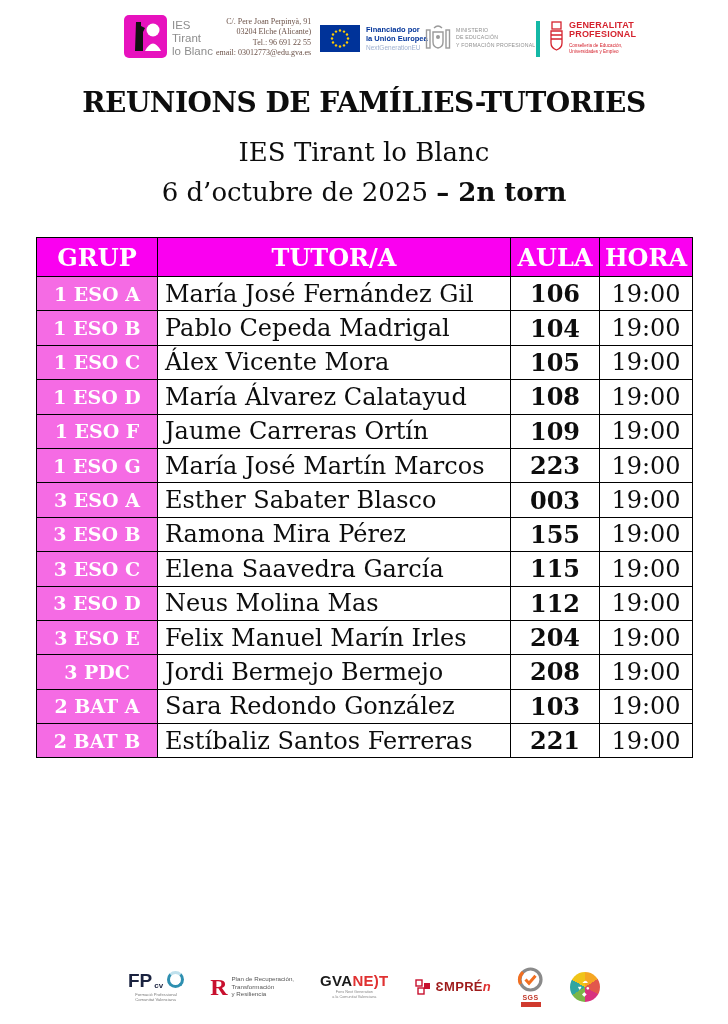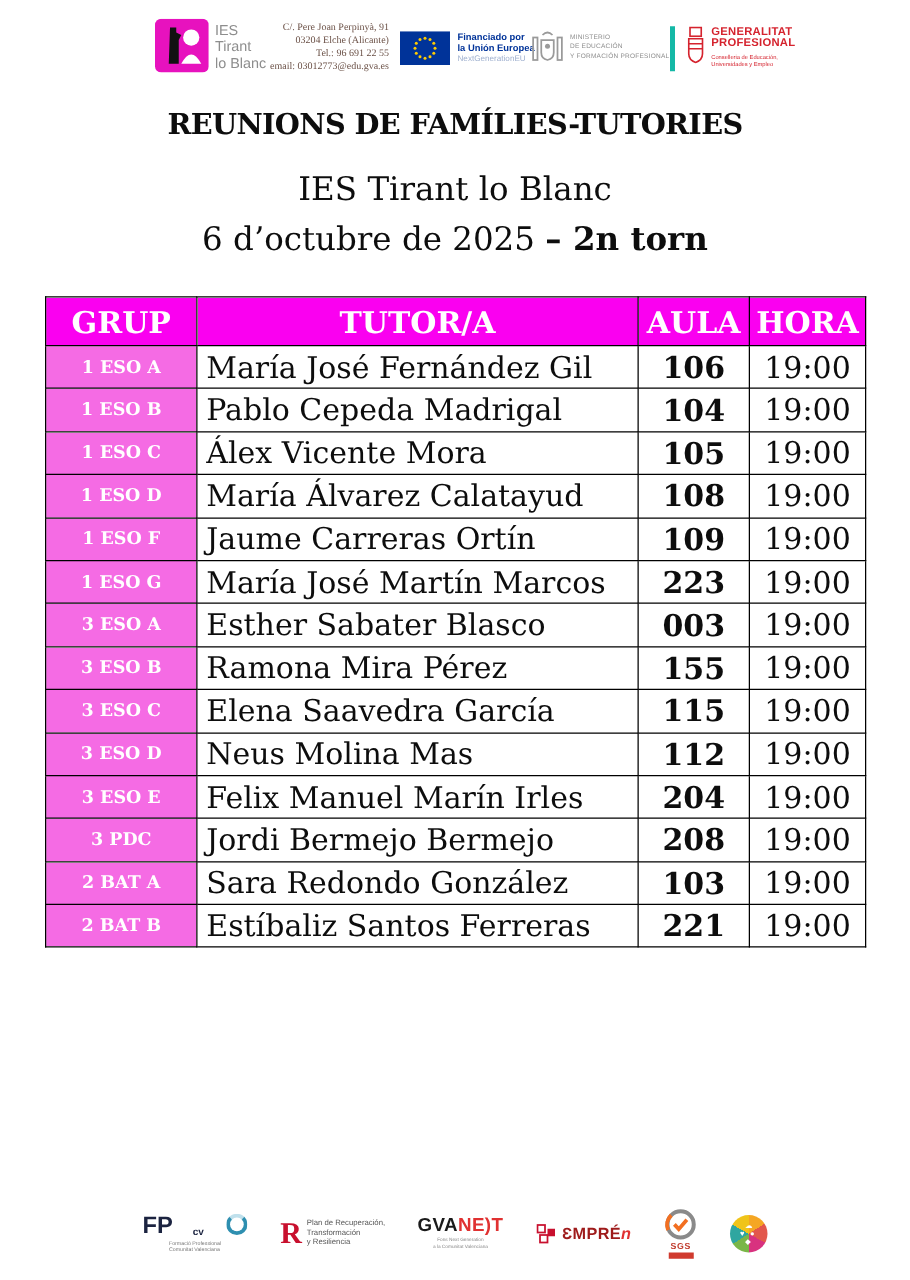--- a/index.html
+++ b/index.html
@@ -56,21 +56,21 @@
   .gva-wrap{left:536px;top:21px;gap:5px;align-items:flex-start;
     border-left:4px solid #14b8a6;padding-left:9px;min-height:36px;}
   .gva-emblem{width:15px;height:30px;flex:0 0 auto;}
   .gva-text{font-family:"Liberation Sans", sans-serif;line-height:1.05;}
   .gva-text .b{font-size:9px;font-weight:bold;color:var(--gva-red);letter-spacing:.2px;white-space:nowrap;}
   .gva-text .c{font-size:4.6px;color:var(--gva-red);margin-top:3px;line-height:1.3;white-space:nowrap;}
 
   
   .title{
     position:absolute;left:0;right:0;top:86px;
-    text-align:center;font-size:23px;font-weight:bold;
+    text-align:center;font-size:28px;font-weight:bold;
     letter-spacing:-.5px;color:var(--ink);
   }
   .school{
     position:absolute;left:0;right:0;top:137px;
     text-align:center;font-size:26px;color:var(--ink);
   }
   .dateline{
     position:absolute;left:0;right:0;top:177px;
     text-align:center;font-size:26px;color:var(--ink);
   }
@@ -91,35 +91,35 @@
   }
   .meetings thead th{
     background:var(--header-bg);
     color:#fff;font-weight:bold;font-size:24px;
     height:39px;text-align:center;vertical-align:middle;
   }
   .meetings tbody tr{height:34.4px;}
   .meetings td{vertical-align:middle;}
   td.grup{
     background:var(--group-bg);
-    color:#fff;font-weight:bold;font-size:14px;text-align:center;
+    color:#fff;font-weight:bold;font-size:19px;text-align:center;
   }
   td.tutor{font-size:24px;text-align:left;padding-left:7px;}
   td.aula{font-size:24px;font-weight:bold;text-align:center;}
   td.hora{font-size:24px;text-align:center;}
 
   
   .footer{
     position:absolute;left:0;right:0;top:966px;
     display:flex;justify-content:center;align-items:center;gap:26px;
     font-family:"Liberation Sans", sans-serif;
   }
   .f-item{display:flex;align-items:center;gap:4px;}
   .fp-col{display:flex;flex-direction:column;align-items:center;}
-  .fp-row{display:flex;align-items:flex-start;gap:16px;}
+  .fp-row{display:flex;align-items:flex-start;gap:2px;}
   .fp-big{font-size:19px;font-weight:bold;color:var(--fp-navy);line-height:1;}
   .fp-sub{font-size:8px;font-weight:bold;color:var(--fp-navy);align-self:flex-end;}
   .fp-cap{font-size:4.2px;color:#7a7a7a;line-height:1.25;text-align:left;margin-top:2px;}
   .fp-ring{width:17px;height:17px;border-radius:50%;
     border:3px solid #2e8fb0;border-top-color:#bfe0ec;margin-left:2px;}
   .plan-r{font-size:24px;font-weight:bold;color:var(--plan-red);line-height:1;
     font-family:"Liberation Serif", serif;position:relative;}
   .plan-r .yellow{position:absolute;left:-4px;bottom:2px;width:7px;height:12px;
     background:#f5c400;transform:skewX(-18deg);z-index:-1;}
   .plan-text{font-size:6.2px;color:#555;line-height:1.25;}

